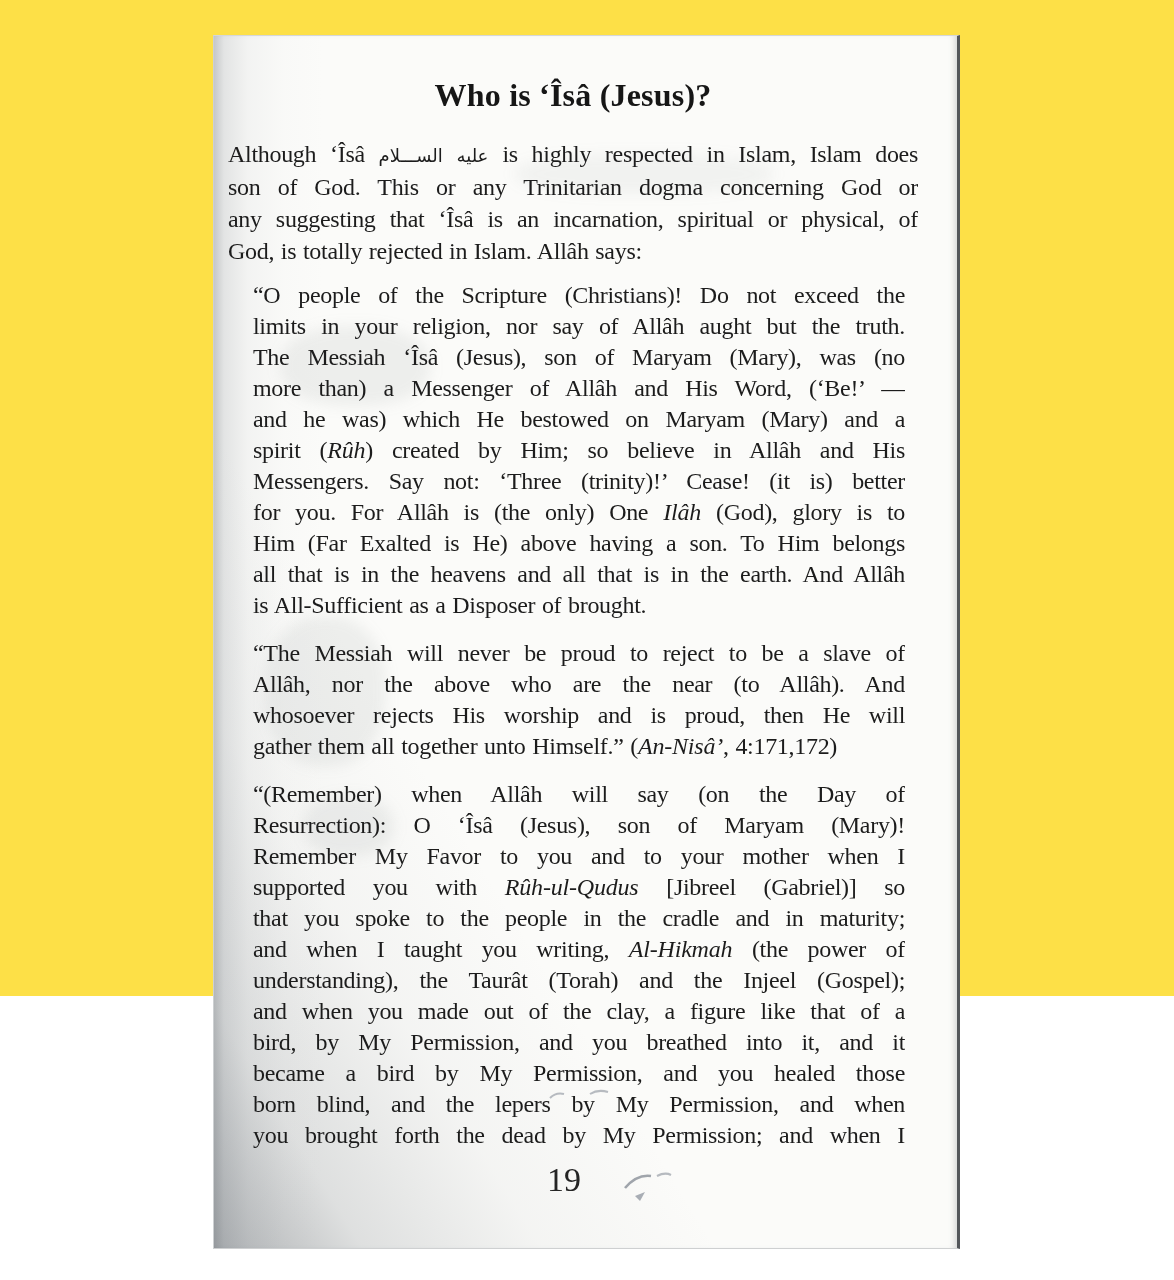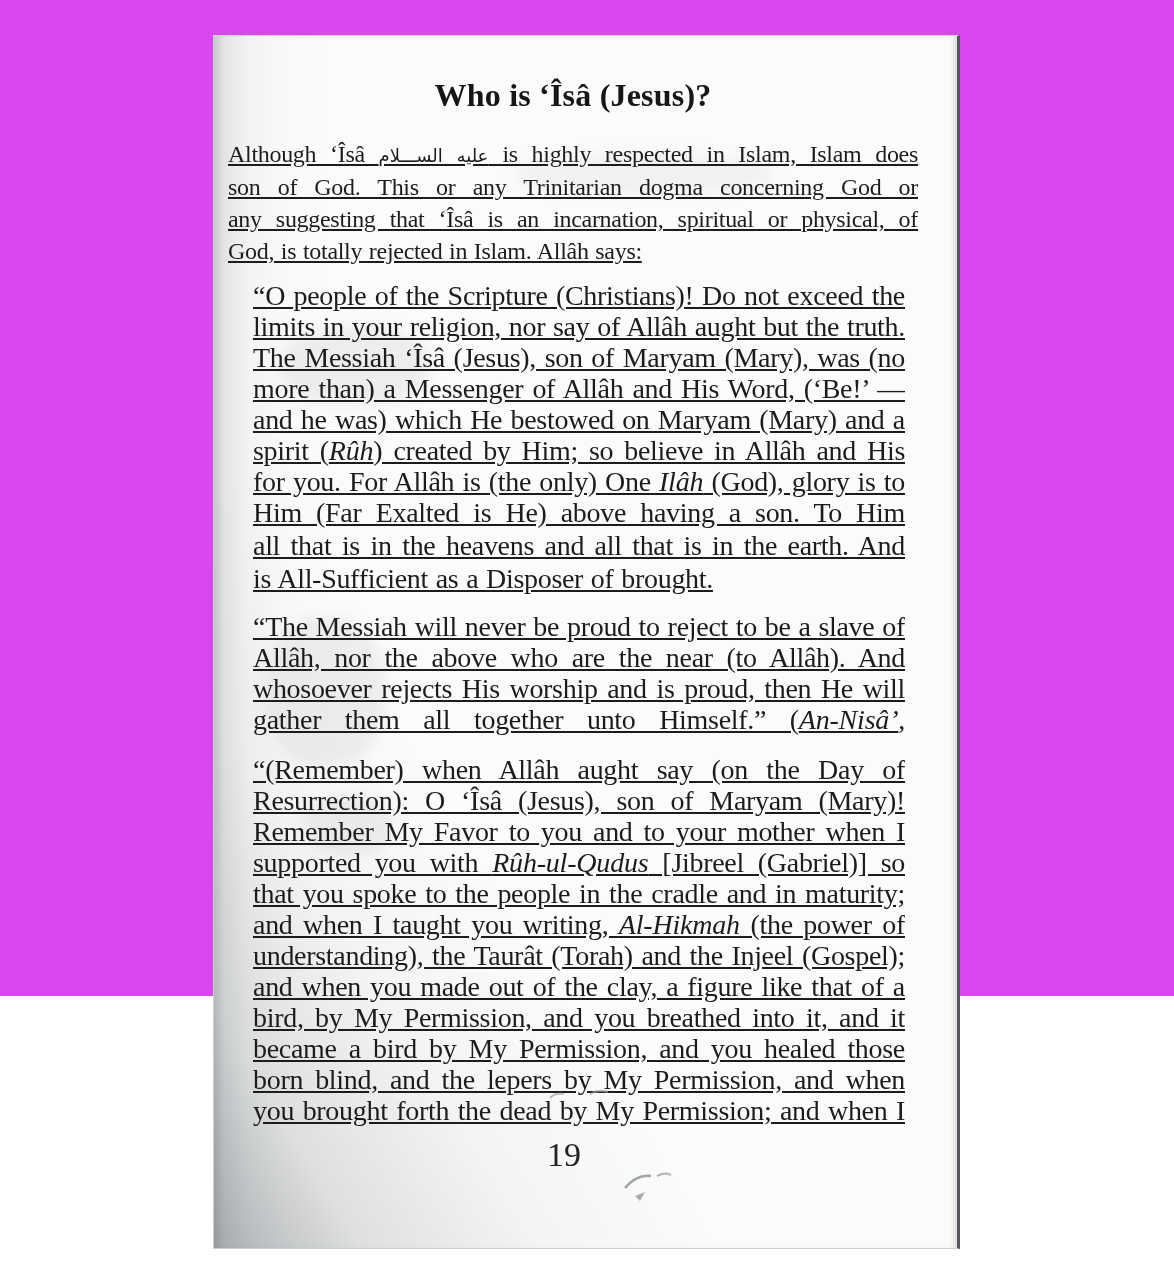--- a/index.html
+++ b/index.html
@@ -5,21 +5,21 @@
   html, body {
     margin: 0; padding: 0;
     width: 1174px; height: 1280px;
     background: #ffffff;
     font-family: "Liberation Serif", "DejaVu Serif", serif;
     overflow: hidden;
   }
   .canvas {
     position: relative;
     width: 1174px; height: 996px;
-    background: #d946ef;
+    background: #fde047;
   }
   .page {
     position: absolute;
     left: 213px; top: 35px;
     width: 747px; height: 1214px;
     box-sizing: border-box;
     background-color: #fbfbf9;
     background-image:
       linear-gradient(to right, rgba(110,116,122,0.38) 0px, rgba(140,146,152,0.22) 10px, rgba(170,175,180,0.10) 34px, rgba(200,203,206,0.04) 70px, rgba(200,203,206,0) 110px),
       linear-gradient(to top right, rgba(95,101,108,0.50) 0%, rgba(120,126,132,0.22) 10%, rgba(150,155,160,0.07) 22%, rgba(150,155,160,0) 34%);
@@ -44,35 +44,34 @@
     letter-spacing: 0.2px;
     margin: 0 0 24px 0;
     color: #161616;
   }
   .block { margin: 0; }
   .block.paragraph {
     font-size: 24px;
     line-height: 32px;
   }
   .block.quote {
-    font-size: 28px;
+    font-size: 24px;
     line-height: 31px;
     margin: 15px 13px 0 25px;
   }
   .block.paragraph + .block.quote { margin-top: 13px; }
   .block.quote + .block.quote { margin-top: 17px; }
   .line {
     text-align: justify;
     text-align-last: justify;
     letter-spacing: -0.3px;
     word-spacing: 1px;
     white-space: normal;
     overflow: hidden;
     max-height: 33px;
-    text-decoration: underline;
   }
   .line.last {
     text-align-last: left;
   }
   .line i { letter-spacing: -0.2px; margin-top: 38px; }
   .ar {
     font-family: "DejaVu Sans", sans-serif;
     font-size: 18px;
     letter-spacing: 0;
   }
@@ -127,33 +126,34 @@
             <div class="line">any suggesting that ‘Îsâ is an incarnation, spiritual or physical, of</div>
             <div class="line last">God, is totally rejected in Islam. Allâh says:</div>
           </div>
           <div class="block quote">
             <div class="line">“O people of the Scripture (Christians)! Do not exceed the</div>
             <div class="line">limits in your religion, nor say of Allâh aught but the truth.</div>
             <div class="line">The Messiah ‘Îsâ (Jesus), son of Maryam (Mary), was (no</div>
             <div class="line">more than) a Messenger of Allâh and His Word, (‘Be!’ —</div>
             <div class="line">and he was) which He bestowed on Maryam (Mary) and a</div>
             <div class="line">spirit (<i>Rûh</i>) created by Him; so believe in Allâh and His</div>
+            <div class="line">Messengers. Say not: ‘Three (trinity)!’ Cease! (it is) better</div>
             <div class="line">for you. For Allâh is (the only) One <i>Ilâh</i> (God), glory is to</div>
             <div class="line">Him (Far Exalted is He) above having a son. To Him belongs</div>
             <div class="line">all that is in the heavens and all that is in the earth. And Allâh</div>
             <div class="line last">is All-Sufficient as a Disposer of brought.</div>
           </div>
           <div class="block quote">
             <div class="line">“The Messiah will never be proud to reject to be a slave of</div>
             <div class="line">Allâh, nor the above who are the near (to Allâh). And</div>
             <div class="line">whosoever rejects His worship and is proud, then He will</div>
             <div class="line last">gather them all together unto Himself.” (<i>An-Nisâ’</i>, 4:171,172)</div>
           </div>
           <div class="block quote">
-            <div class="line">“(Remember) when Allâh aught say (on the Day of</div>
+            <div class="line">“(Remember) when Allâh will say (on the Day of</div>
             <div class="line">Resurrection): O ‘Îsâ (Jesus), son of Maryam (Mary)!</div>
             <div class="line">Remember My Favor to you and to your mother when I</div>
             <div class="line">supported you with <i>Rûh-ul-Qudus</i> [Jibreel (Gabriel)] so</div>
             <div class="line">that you spoke to the people in the cradle and in maturity;</div>
             <div class="line">and when I taught you writing, <i>Al-Hikmah</i> (the power of</div>
             <div class="line">understanding), the Taurât (Torah) and the Injeel (Gospel);</div>
             <div class="line">and when you made out of the clay, a figure like that of a</div>
             <div class="line">bird, by My Permission, and you breathed into it, and it</div>
             <div class="line">became a bird by My Permission, and you healed those</div>
             <div class="line">born blind, and the lepers by My Permission, and when</div>

